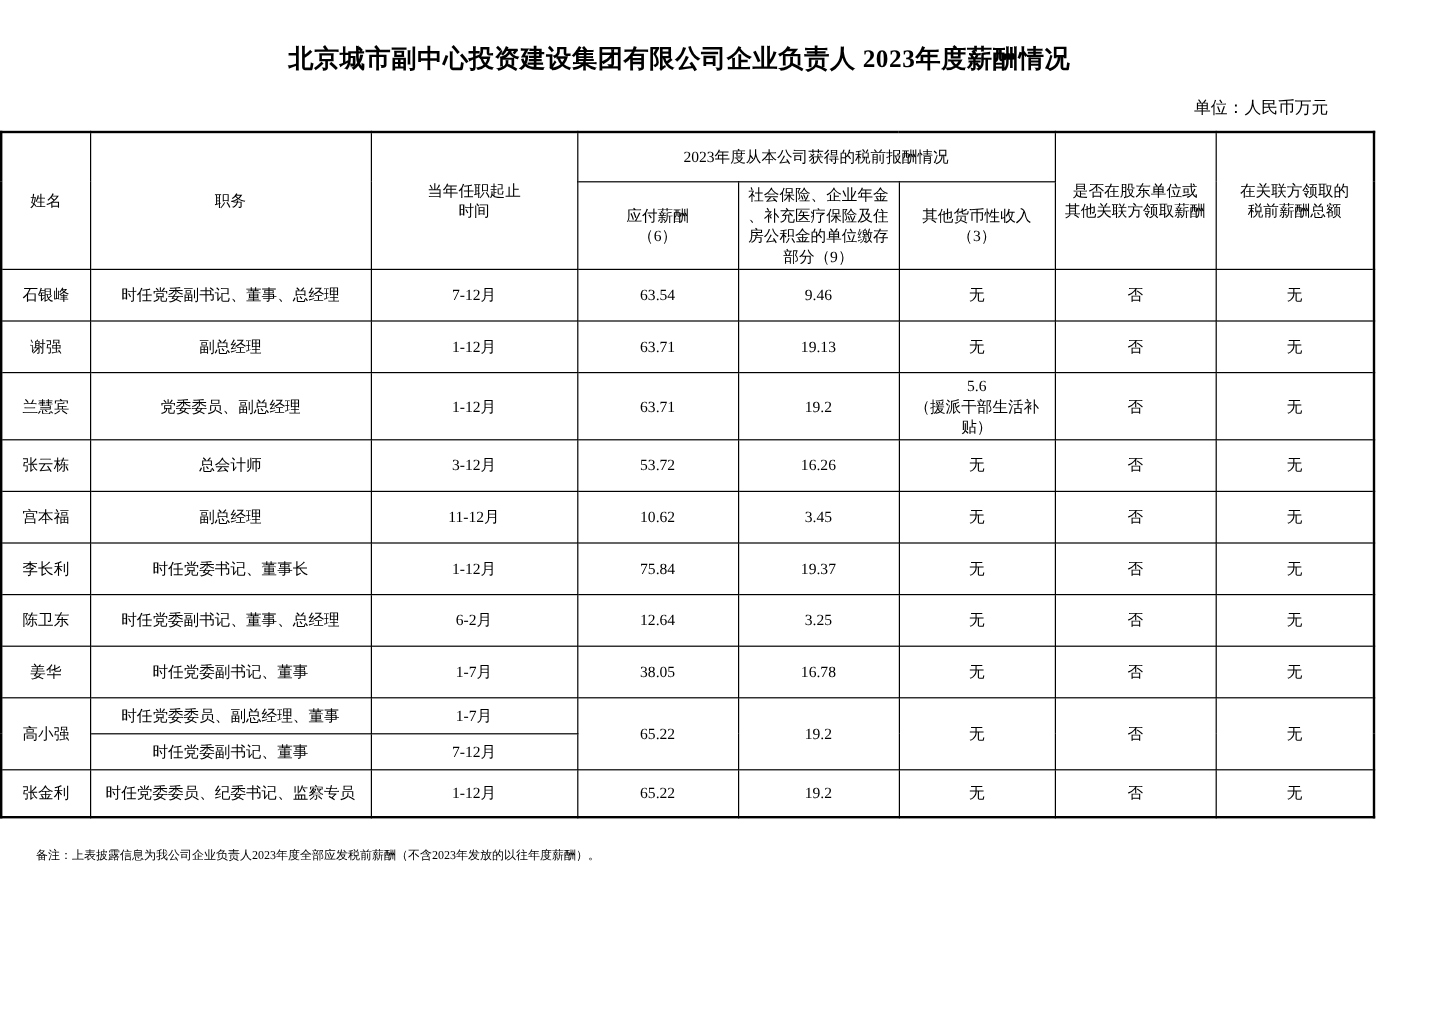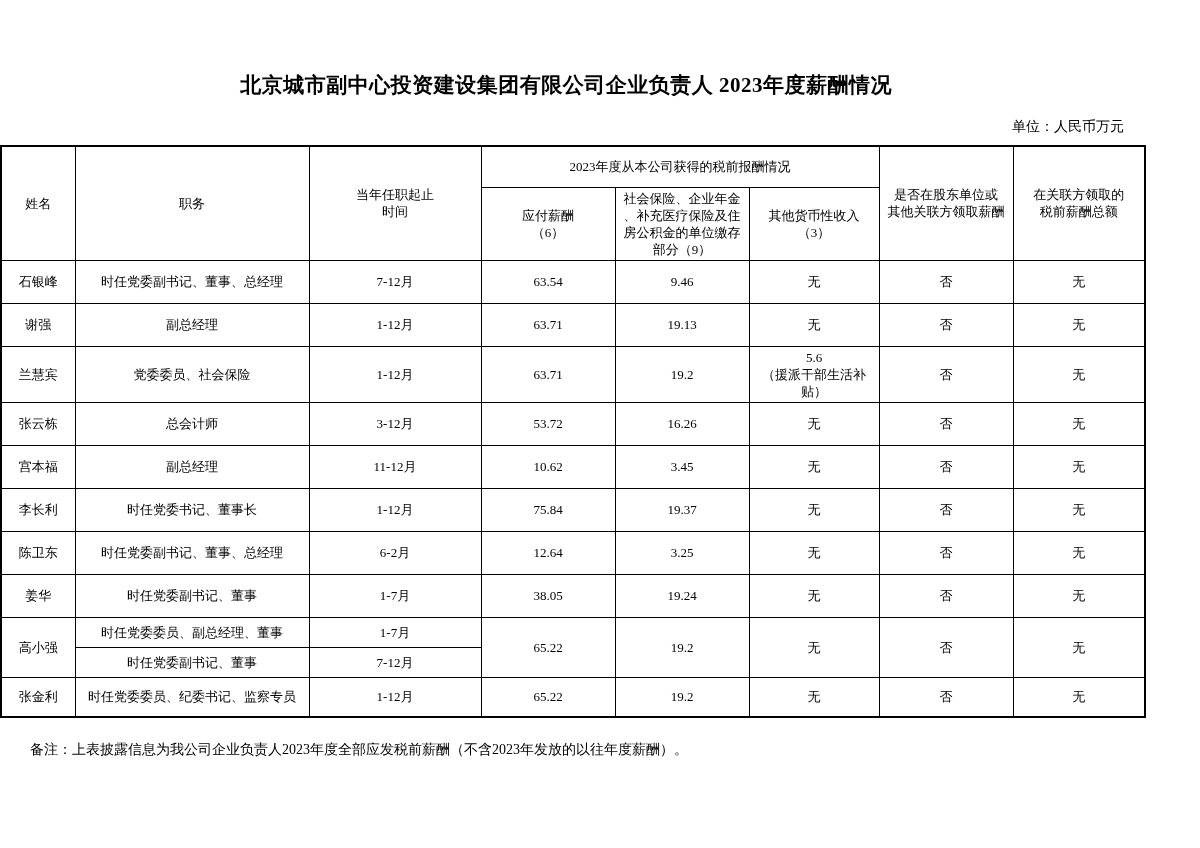--- a/index.html
+++ b/index.html
@@ -8,34 +8,34 @@
     width: 1200px;
     height: 848px;
     font-family: "Liberation Serif", "DejaVu Serif", serif;
     color: #000000;
     position: relative;
     overflow: hidden;
   }
   .page {
     width: 1132px;
     height: 848px;
-    padding-top: 70px;
+    padding-top: 34px;
   }
   .doc-title {
     text-align: center;
     font-size: 21px;
     font-weight: bold;
     line-height: 30px;
     letter-spacing: 0.5px;
   }
   .unit-line {
     text-align: right;
     font-size: 14px;
     line-height: 19px;
-    margin: 17px 8px 9px 0;
+    margin: 17px 25px 9px 0;
   }
   table.salary {
     width: 1144px;
     margin: 0 auto;
     border-collapse: collapse;
     table-layout: fixed;
     border: 2px solid #000;
   }
   table.salary th, table.salary td {
     border: 1px solid #000;
@@ -48,21 +48,21 @@
     padding: 2px 1px;
     overflow: hidden;
   }
   tr.hdr-1 { height: 41px; }
   tr.hdr-2 { height: 69px; }
   tr.r-std { height: 43px; }
   tr.r-sub { height: 30px; }
   tr.r-last { height: 40px; }
   .footnote {
     margin: 23px 0 0 30px;
-    font-size: 14px;
+    font-size: 10px;
     line-height: 18px;
   }
 </style>
 </head>
 <body>
 
 <div class="page">
 
   <div class="doc-title">北京城市副中心投资建设集团有限公司企业负责人 2023年度薪酬情况</div>
 
@@ -118,21 +118,21 @@
         <td>副总经理</td>
         <td>1-12月</td>
         <td>63.71</td>
         <td>19.13</td>
         <td>无</td>
         <td>否</td>
         <td>无</td>
       </tr>
       <tr class="r-std">
         <td>兰慧宾</td>
-        <td>党委委员、社会保险</td>
+        <td>党委委员、副总经理</td>
         <td>1-12月</td>
         <td>63.71</td>
         <td>19.2</td>
         <td>5.6
 （援派干部生活补贴）</td>
         <td>否</td>
         <td>无</td>
       </tr>
       <tr class="r-std">
         <td>张云栋</td>
@@ -172,21 +172,21 @@
         <td>3.25</td>
         <td>无</td>
         <td>否</td>
         <td>无</td>
       </tr>
       <tr class="r-std">
         <td>姜华</td>
         <td>时任党委副书记、董事</td>
         <td>1-7月</td>
         <td>38.05</td>
-        <td>19.24</td>
+        <td>16.78</td>
         <td>无</td>
         <td>否</td>
         <td>无</td>
       </tr>
       <tr class="r-sub">
         <td rowspan="2">高小强</td>
         <td>时任党委委员、副总经理、董事</td>
         <td>1-7月</td>
         <td rowspan="2">65.22</td>
         <td rowspan="2">19.2</td>

